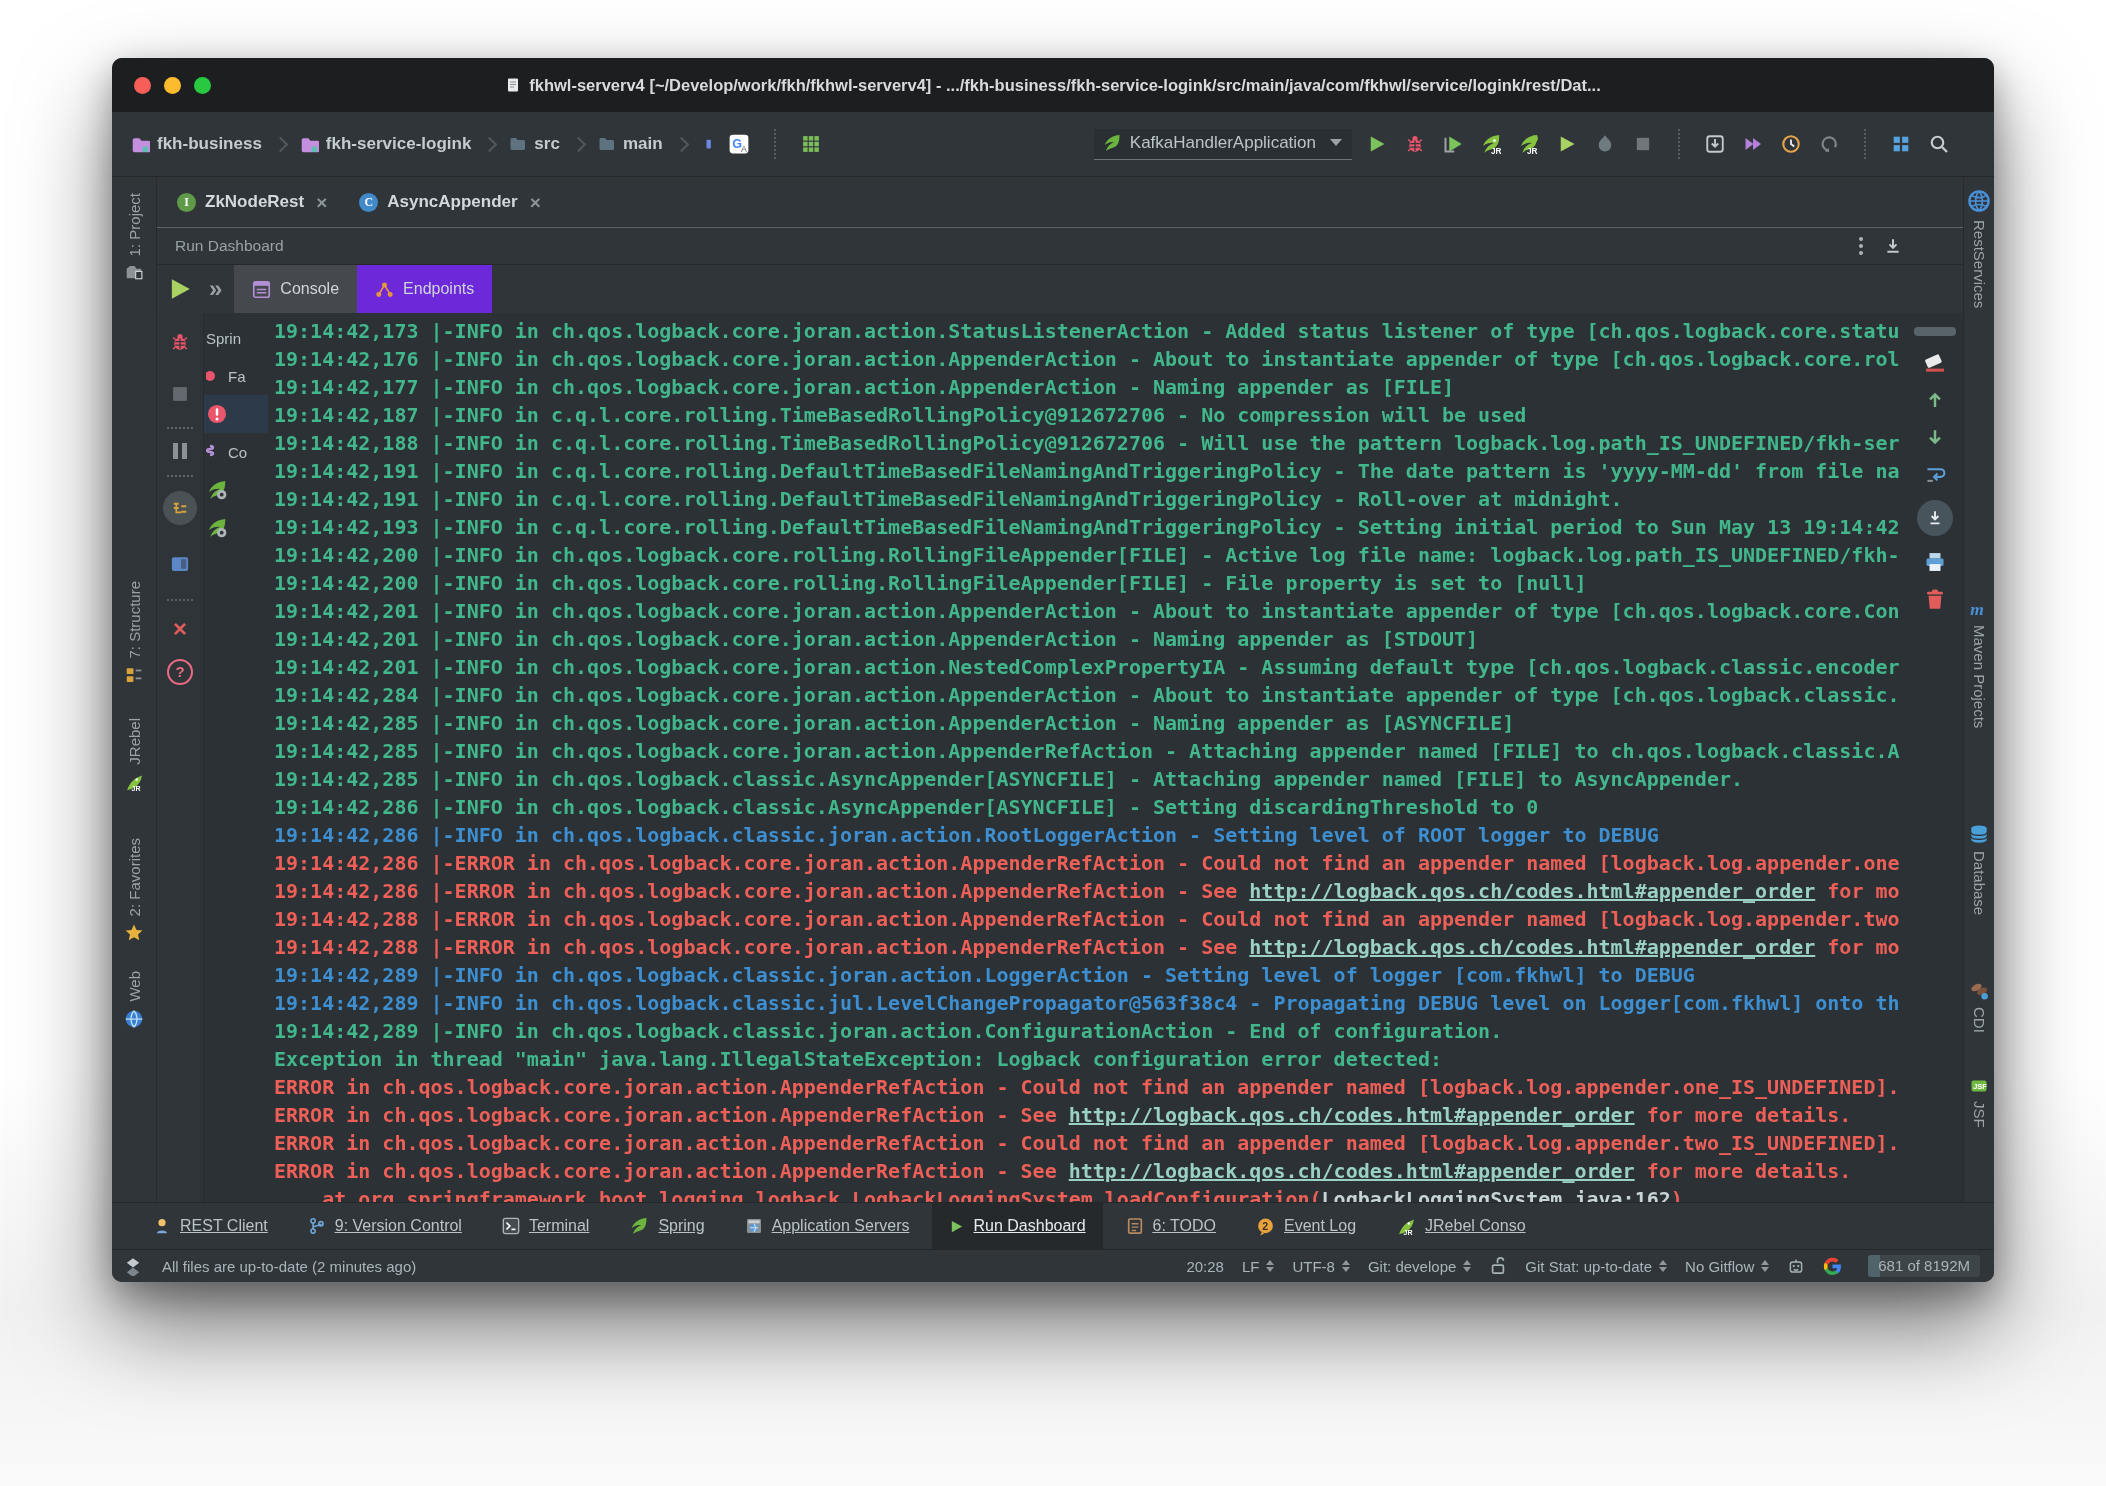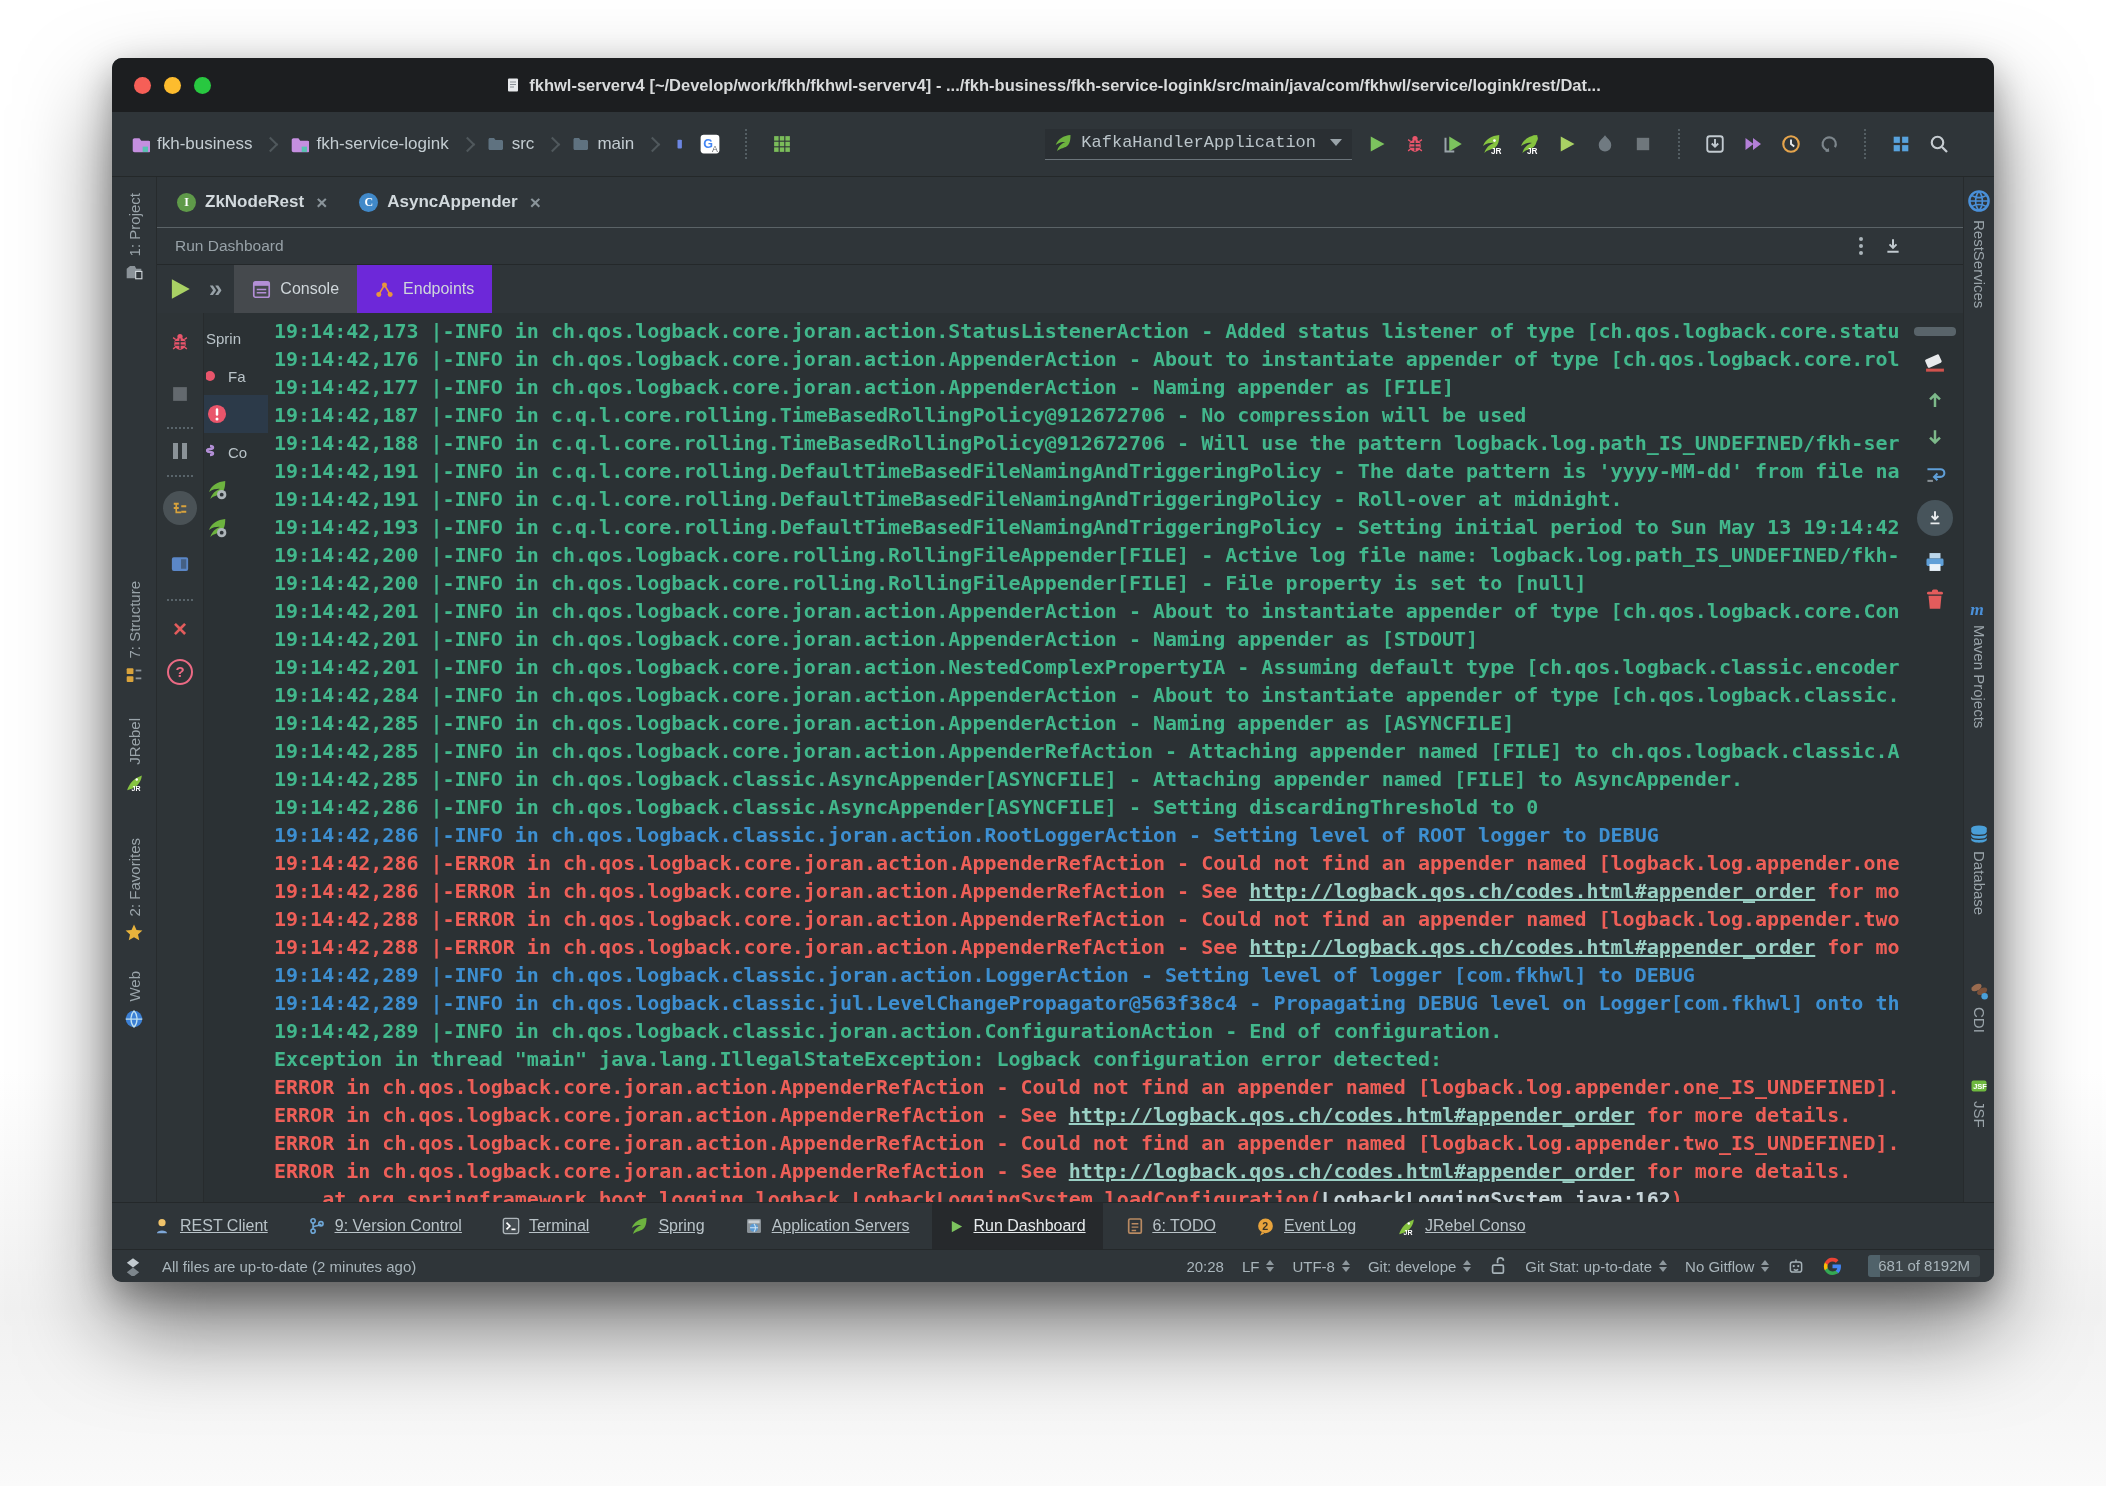--- a/index.html
+++ b/index.html
@@ -10,24 +10,24 @@
   
   .titlebar{height:54px;background:#1c1e20;display:flex;align-items:center;position:relative;flex:none;}
   .lights{position:absolute;left:22px;top:0;height:54px;display:flex;align-items:center;gap:13px;}
   .tl{width:17px;height:17px;border-radius:50%;}
   .tl.red{background:#f65f57}.tl.yel{background:#fdbc2e}.tl.grn{background:#28c840}
   .title{flex:1;text-align:center;color:#d8dadb;font-size:16.5px;font-weight:700;white-space:nowrap;overflow:hidden;
          display:flex;justify-content:center;align-items:center;gap:8px;padding:0 90px;}
   
   .toolbar{height:64px;flex:none;background:#2f3539;border-bottom:1px solid #242829;display:flex;align-items:center;padding:0 16px;gap:10px;white-space:nowrap;}
   .crumbs{display:flex;align-items:center;gap:4px;}
-  .crumb{display:flex;align-items:center;gap:7px;color:#c3ccd1;font-size:17px;font-weight:400;padding:2px 2px;}
+  .crumb{display:flex;align-items:center;gap:7px;color:#c3ccd1;font-size:17px;font-weight:700;padding:2px 2px;}
   .chev{width:9px;height:9px;border-right:2px solid #50585c;border-top:2px solid #50585c;transform:rotate(45deg);margin:0 7px;}
   .vsep{align-self:center;height:30px;border-left:2px dotted #545e63;margin:0 10px;}
-  .runcfg{display:flex;align-items:center;gap:8px;color:#bac4c9;font-size:17px;padding:4px 10px 6px 8px;border-bottom:1px solid #6b747a;background:#2a2f33;font-family:Liberation Mono, monospace;}
+  .runcfg{display:flex;align-items:center;gap:8px;color:#bac4c9;font-size:17px;padding:4px 10px 6px 8px;border-bottom:1px solid #6b747a;background:#2a2f33;}
   .caret{width:0;height:0;border-left:6px solid transparent;border-right:6px solid transparent;border-top:7px solid #9aa4aa;margin-left:6px;}
   .tbtn{display:flex;align-items:center;justify-content:center;width:30px;height:30px;border-radius:4px;}
   .spacer{flex:1;}
   
   .body{flex:1;display:flex;min-height:0;}
   .stripe-l{width:44px;flex:none;border-right:1px solid #272b2d;display:flex;flex-direction:column;align-items:center;}
   .stripe-r{width:30px;flex:none;border-left:1px solid #272b2d;display:flex;flex-direction:column;align-items:center;}
   .stripe-item{display:flex;flex-direction:column;align-items:center;gap:7px;}
   .vlab{writing-mode:vertical-rl;transform:rotate(180deg);color:#9aa4aa;font-size:15px;white-space:nowrap;}
   .vlab-r{writing-mode:vertical-rl;color:#9aa4aa;font-size:15px;white-space:nowrap;}

